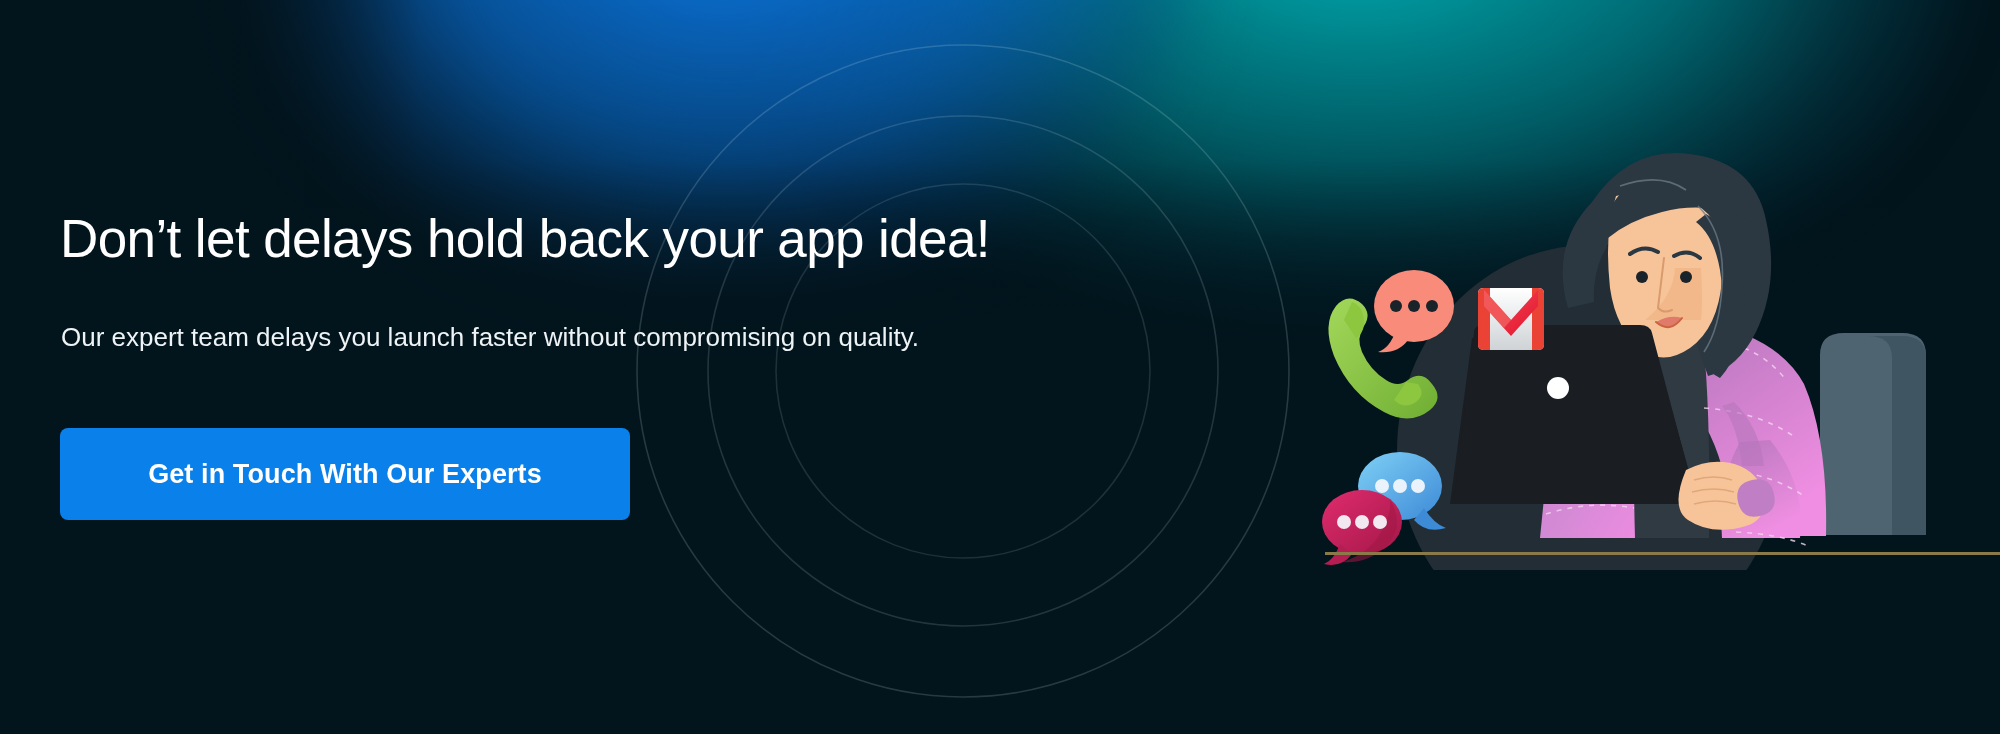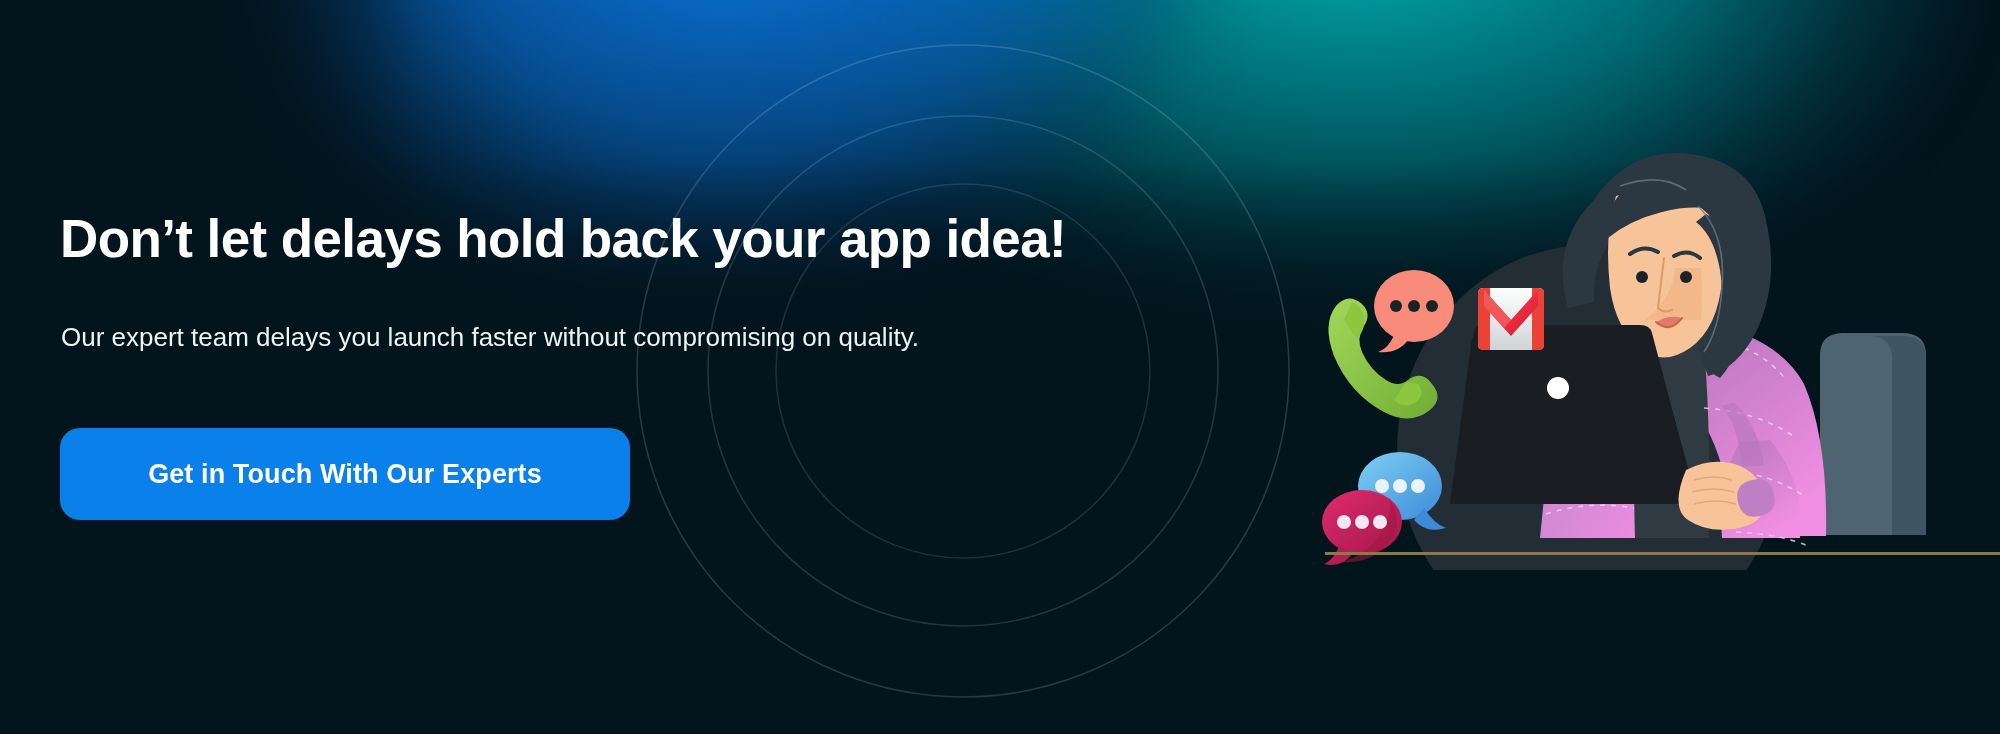--- a/index.html
+++ b/index.html
@@ -61,21 +61,21 @@
 
   
   .content { position: absolute; left: 60px; top: 0; width: 1200px; height: 734px; }
   .headline {
     position: absolute;
     left: 0;
     top: 208px;
     margin: 0;
     font-size: 53px;
     line-height: 62px;
-    font-weight: 700;
+    font-weight: 400;
     letter-spacing: -0.6px;
     color: #ffffff;
     white-space: nowrap;
   }
   .subhead {
     position: absolute;
     left: 1px;
     top: 320px;
     margin: 0;
     font-size: 26px;
@@ -84,21 +84,21 @@
     color: #eef3f5;
     white-space: nowrap;
   }
   .cta {
     position: absolute;
     left: 0;
     top: 428px;
     width: 570px;
     height: 92px;
     border: none;
-    border-radius: 20px;
+    border-radius: 8px;
     background: #0a80eb;
     color: #ffffff;
     font-family: "Liberation Sans", sans-serif;
     font-size: 27px;
     font-weight: 700;
     letter-spacing: 0.1px;
     cursor: pointer;
     padding: 0;
   }
 

